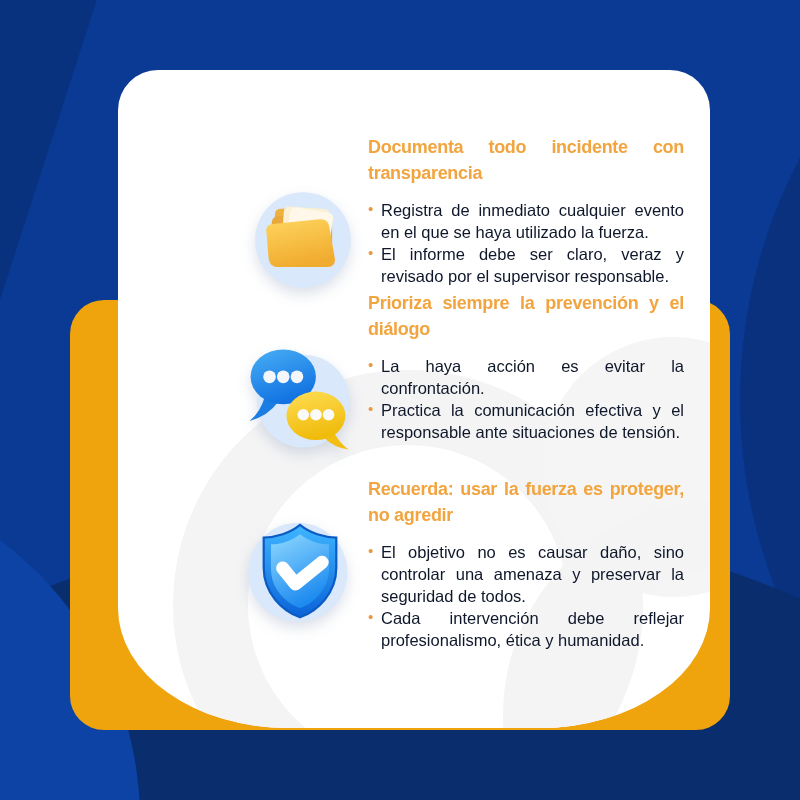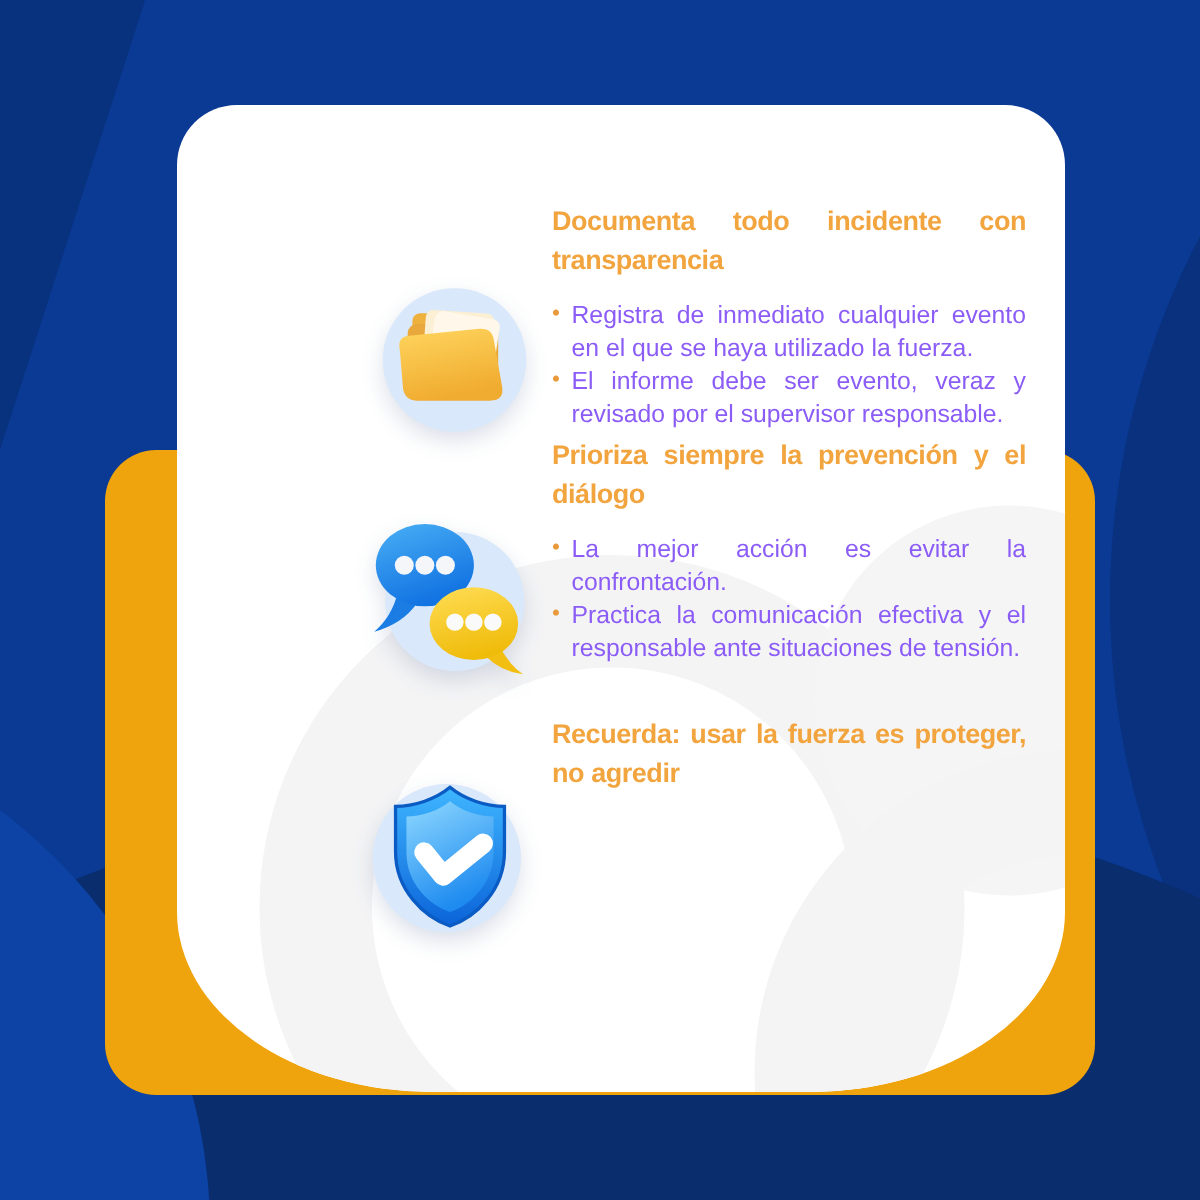--- a/index.html
+++ b/index.html
@@ -34,21 +34,21 @@
   .wm-circle { left:425px; top:267px; width:260px; height:260px; background:#F5F5F6; }
   .wm-ring2 { left:385px; top:430px; width:430px; height:430px; border:70px solid #F4F4F5; }
 
   
   .sec-text { position:absolute; left:250px; width:316px; z-index:2; }
   .sec-text h2 { font-size:18px; line-height:26px; font-weight:600; color:#F2A43E;
                  letter-spacing:-0.3px; text-align:justify; text-align-last:left;
                  margin-bottom:13px; }
   .sec-text ul { list-style:none; }
   .sec-text li { position:relative; padding-left:13px; font-size:16.5px; line-height:22px;
-                 color:#8b5cf6; text-align:justify; text-align-last:left; }
+                 color:#0f172a; text-align:justify; text-align-last:left; }
   .sec-text li::before { content:"\2022"; position:absolute; left:0; top:-1px; color:#E89A3C;
                          font-size:15px; }
   .txt-1 { top:64px; }
   .txt-2 { top:220px; }
   .txt-3 { top:406px; }
 
   .icon-wrap { position:absolute; z-index:2; }
   .icon-wrap svg { display:block; filter:drop-shadow(0 6px 7px rgba(30,60,120,0.16)); }
   .icon-folder { left:133px; top:118px; width:104px; height:104px; }
   .icon-chat   { left:122px; top:272px; width:116px; height:116px; }
@@ -85,21 +85,21 @@
       <rect x="20" y="27" width="58" height="49" rx="6" fill="#E8A83B"></rect>
       <rect x="30" y="19" width="44" height="53" rx="5" fill="#FBEFD4" transform="rotate(4 52 46)"></rect>
       <rect x="34" y="21" width="42" height="51" rx="5" fill="#FFF8EA" transform="rotate(9 55 47)"></rect>
       <path d="M15 44 Q13 35 21 34.5 L66 30 Q73.5 29.5 75 36 L80.5 67 Q82 76 73 76 L25.5 76 Q18.5 76 17 68.5 Z" fill="url(#gFolder)"></path>
     </svg>
   </div>
   <div class="sec-text txt-1">
     <h2>Documenta todo incidente con transparencia</h2>
     <ul>
       <li>Registra de inmediato cualquier evento en el que se haya utilizado la fuerza.</li>
-      <li>El informe debe ser evento, veraz y revisado por el supervisor responsable.</li>
+      <li>El informe debe ser claro, veraz y revisado por el supervisor responsable.</li>
     </ul>
   </div>
 
   <div class="icon-wrap icon-chat">
     <svg viewBox="0 0 110 110" width="116" height="116" aria-hidden="true">
       <defs>
         <linearGradient id="gBlue" x1="0" y1="0" x2="0.4" y2="1">
           <stop offset="0" stop-color="#49AFF5"></stop>
             <stop offset="1" stop-color="#1273E2"></stop>
         </linearGradient>
@@ -117,21 +117,21 @@
       <path d="M88 84 Q95 97 103 102 Q89 100 80 91 Z" fill="#F3BE12"></path>
       <ellipse cx="72" cy="70" rx="28" ry="23" fill="url(#gYellow)"></ellipse>
       <circle cx="60" cy="69" r="5.5" fill="#FAFAFA"></circle>
       <circle cx="72" cy="69" r="5.5" fill="#FAFAFA"></circle>
       <circle cx="84" cy="69" r="5.5" fill="#FAFAFA"></circle>
     </svg>
   </div>
   <div class="sec-text txt-2">
     <h2>Prioriza siempre la prevención y el diálogo</h2>
     <ul>
-      <li>La mejor acción es evitar la confrontación.</li>
+      <li>La haya acción es evitar la confrontación.</li>
       <li>Practica la comunicación efectiva y el responsable ante situaciones de tensión.</li>
     </ul>
   </div>
 
   <div class="icon-wrap icon-shield">
     <svg viewBox="0 0 100 100" width="110" height="110" aria-hidden="true">
       <defs>
         <linearGradient id="gShieldDark" x1="0" y1="0" x2="0" y2="1">
           <stop offset="0" stop-color="#3FB6FF"></stop>
             <stop offset="1" stop-color="#0B63D8"></stop>
@@ -142,15 +142,19 @@
         </linearGradient>
       </defs>
       <circle cx="48" cy="52" r="45" fill="#D9E8FA"></circle>
       <path d="M50 9 C41 16.5 28 20.5 17 20.5 L17 48 C17 71 34 87.5 50 93 C66 87.5 83 71 83 48 L83 20.5 C72 20.5 59 16.5 50 9 Z" fill="url(#gShieldDark)" stroke="#0A5BC4" stroke-width="2"></path>
       <path d="M50 9 C41 16.5 28 20.5 17 20.5 L17 48 C17 71 34 87.5 50 93 C66 87.5 83 71 83 48 L83 20.5 C72 20.5 59 16.5 50 9 Z" transform="translate(50 51) scale(0.8) translate(-50 -51)" fill="url(#gShieldFace)"></path>
       <path d="M34 50 L47 63 L69 41" stroke="#FFFFFF" stroke-width="12" stroke-linecap="round" stroke-linejoin="round" fill="none" transform="rotate(6 50 52)"></path>
     </svg>
   </div>
   <div class="sec-text txt-3">
     <h2>Recuerda: usar la fuerza es proteger, no agredir</h2>
+    <ul>
+      <li>El objetivo no es causar daño, sino controlar una amenaza y preservar la seguridad de todos.</li>
+      <li>Cada intervención debe reflejar profesionalismo, ética y humanidad.</li>
+    </ul>
   </div>
 
 </div>
 
 </body></html>

